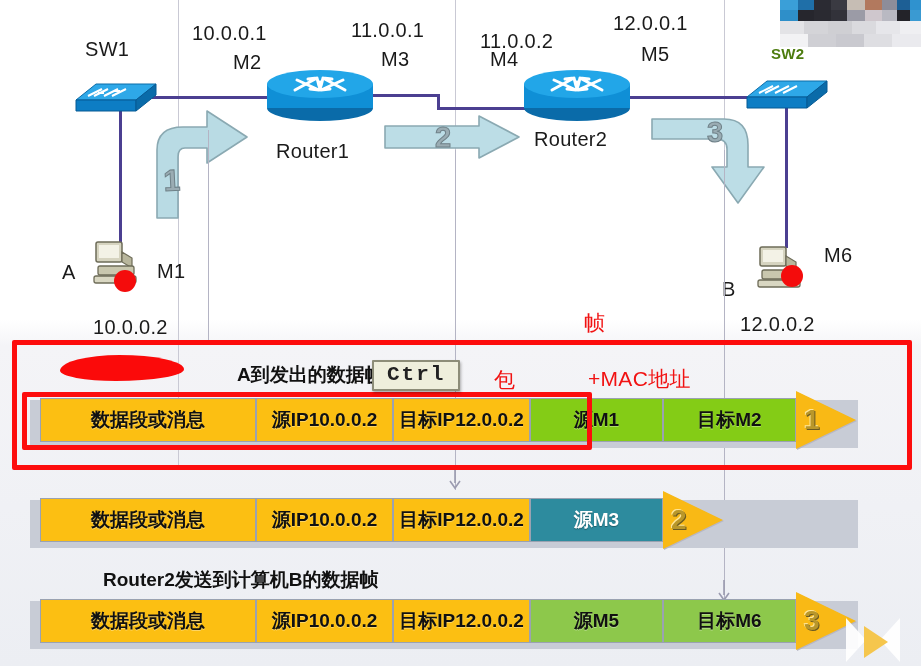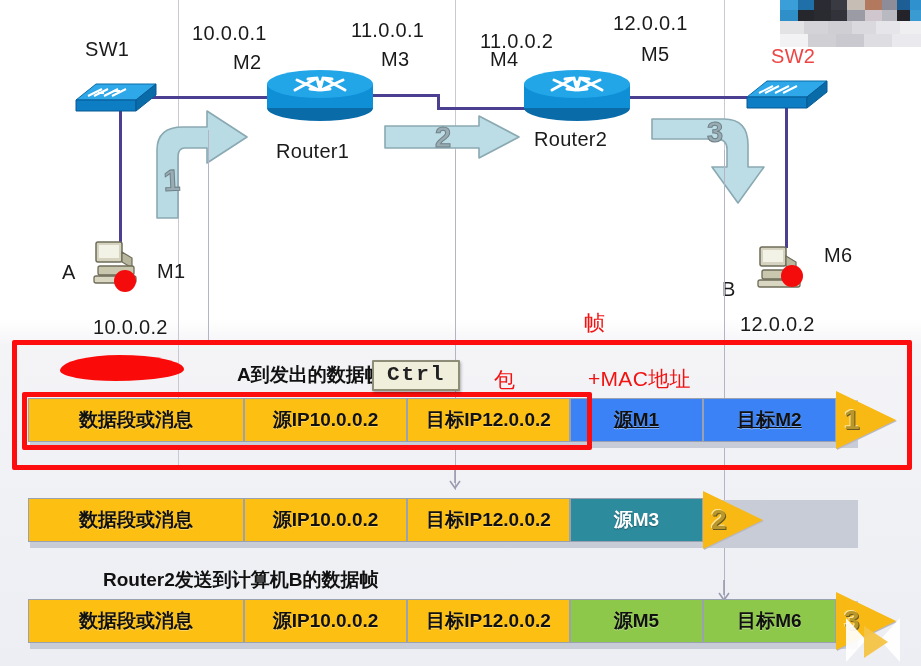--- a/index.html
+++ b/index.html
@@ -8,53 +8,53 @@
     font-family:"Liberation Sans","DejaVu Sans",sans-serif;
     background:linear-gradient(to bottom,#ffffff 0%,#ffffff 48%,#f4f4f7 52%,#eceef3 100%);
   }
   #stage{position:absolute;inset:0;}
 
   
   .ab{position:absolute;}
 
   
   .lbl{position:absolute;color:#1a1a1a;font-size:20px;white-space:nowrap;letter-spacing:.3px;}
-  .lbl.red{color:#ef4444;font-weight:normal;font-size:20px;}
+  .lbl.red{color:#4d7c0f;font-weight:bold;font-size:15px;}
 
   
   .switch{position:absolute;width:84px;height:38px;}
   .router{position:absolute;width:110px;height:54px;}
 
   
   .guide{position:absolute;width:1px;background:#c9c9d4;}
 
   
   .link{position:absolute;background:#4b3f91;}
 
   
   .barrow{position:absolute;}
 
   
   .redbox{position:absolute;border:5px solid #fd0d0d;box-sizing:border-box;border-radius:2px;}
   .redblob{position:absolute;background:#fb0a0a;border-radius:48% 52% 55% 45%/60% 55% 45% 40%;}
 
   
-  .frame{position:absolute;height:44px;display:flex;align-items:stretch;}
+  .frame{position:absolute;height:44px;display:flex;align-items:stretch;padding-left:12px;}
   .cell{
     display:flex;align-items:center;justify-content:center;
     font-size:19px;font-weight:bold;color:#111;
     border:1px solid #9aa2b1;box-sizing:border-box;
     background:#fcbf12;
     text-shadow:0 1px 0 rgba(255,255,255,.35);
     white-space:nowrap;
   }
   .cell.d{width:216px;}
-  .cell.ip{width:163px;}
+  .cell.ip{width:137px;}
   .cell.mac{width:133px;}
-  .cell.mac1{background:#3b82f6;text-decoration:underline;}
+  .cell.mac1{background:#84cc16;}
   .cell.mac2{background:#2d8b9e;color:#ffffff;text-shadow:0 1px 1px rgba(0,0,0,.35);}
   .cell.mac3{background:#8dc84b;}
   .arrowhead{position:relative;width:62px;}
   .arrowhead .tri{
     position:absolute;left:0;top:-7px;width:0;height:0;
     border-top:29px solid transparent;border-bottom:29px solid transparent;
     border-left:60px solid #f9b915;
     filter:drop-shadow(1px 1px 0 #b7b7c4);
   }
   .arrowhead .num{

